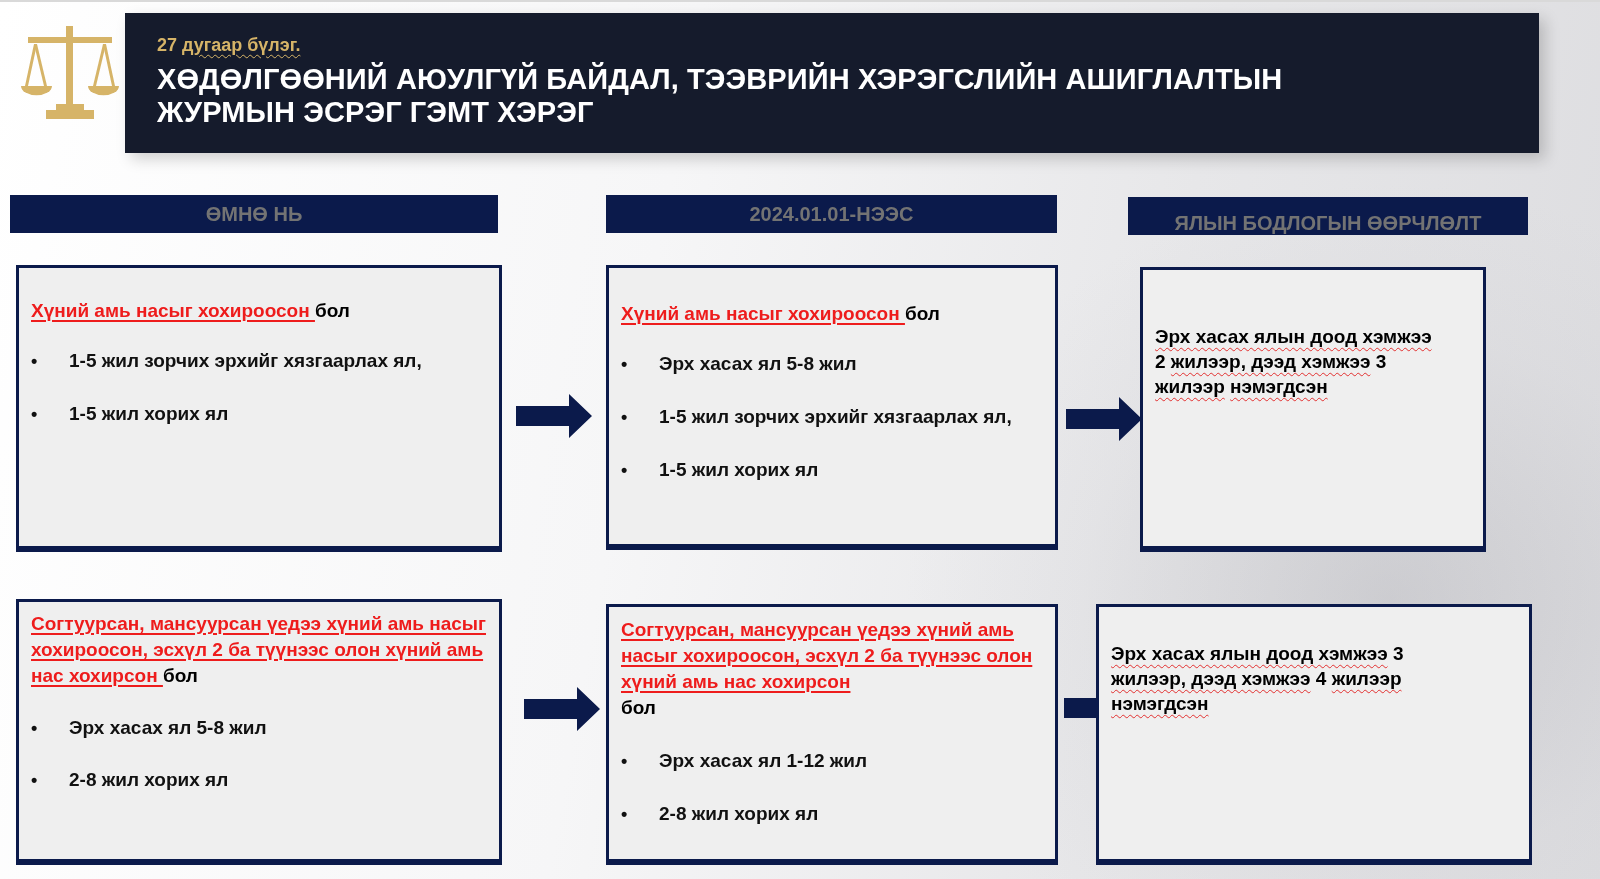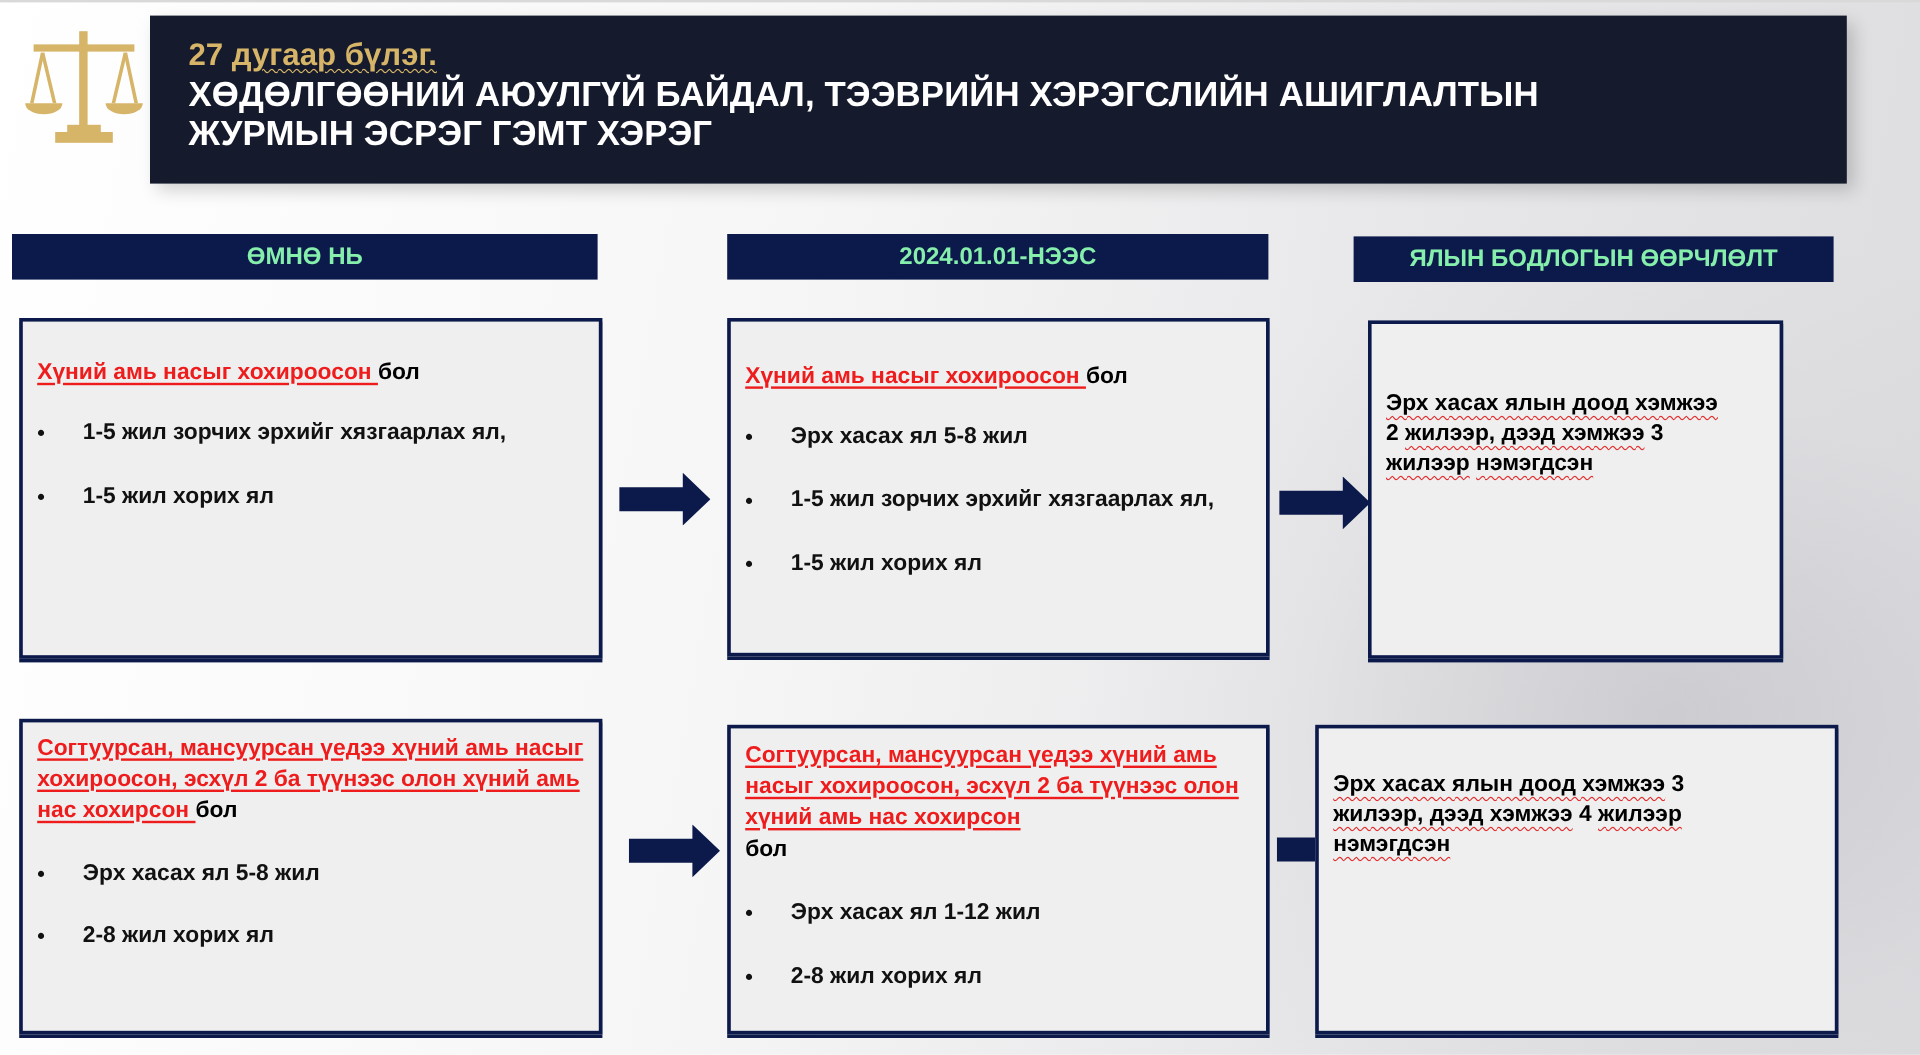--- a/index.html
+++ b/index.html
@@ -16,29 +16,29 @@
   }
   .topline { position: absolute; left: 0; top: 0; width: 1600px; height: 2px; background: #d9d9d9; }
   .logo { position: absolute; left: 20px; top: 24px; width: 100px; height: 100px; }
   .title-bar {
     position: absolute; left: 125px; top: 13px; width: 1414px; height: 140px;
     background: #151b2c;
     box-shadow: 6px 6px 14px rgba(0,0,0,0.18);
     padding: 18px 0 0 32px;
   }
   .chapter {
-    color: #d6b468; font-weight: bold; font-size: 26px; line-height: 28px;
+    color: #d6b468; font-weight: bold; font-size: 18px; line-height: 28px;
   }
   .chapter .u { text-decoration: underline wavy #d6b468; text-decoration-thickness: 1px; text-underline-offset: 3px; }
   .main-title {
     color: #ffffff; font-weight: bold; font-size: 29px; line-height: 33px; margin-top: 4px;
     letter-spacing: 0.1px;
   }
   .col-head {
-    position: absolute; height: 38px; background: #0b1a4b; color: #86efac;
+    position: absolute; height: 38px; background: #0b1a4b; color: #737373;
     font-weight: bold; font-size: 20px; display: flex; align-items: center; justify-content: center;
   }
   .card {
     position: absolute; background: #efefef; border: 3px solid #0b1a4b;
     box-shadow: 0 3px 0 #0b1a4b;
   }
   .lead { font-weight: bold; font-size: 19px; line-height: 26px; color: #000; }
   .lead .red { color: #ee1c1c; text-decoration: underline; text-decoration-thickness: 2px; text-underline-offset: 3px; }
   ul.bul { list-style: none; }
   ul.bul li { position: relative; font-weight: bold; font-size: 19px; line-height: 26px; color: #111; padding-left: 38px; }
@@ -82,21 +82,21 @@
     <div>ЖУРМЫН ЭСРЭГ ГЭМТ ХЭРЭГ</div>
   </div>
 </div>
 
 <div class="col-head" style="left:10px; top:195px; width:488px;">
   <span>ӨМНӨ НЬ</span>
 </div>
 <div class="col-head" style="left:606px; top:195px; width:451px;">
   <span>2024.01.01-НЭЭС</span>
 </div>
-<div class="col-head" style="left:1128px; top:197px; width:400px;">
+<div class="col-head" style="left:1128px; top:197px; width:400px;align-items:flex-end;">
   <span>ЯЛЫН БОДЛОГЫН ӨӨРЧЛӨЛТ</span>
 </div>
 
 <div class="card" style="left:16px; top:265px; width:486px; height:284px; padding:30px 0 0 12px;">
   <div class="lead">
     <span class="red">Хүний амь насыг хохироосон </span><span>бол</span>
   </div>
   <ul class="bul" style="margin-top:24px;">
     <li style="margin-bottom:27px;">1-5 жил зорчих эрхийг хязгаарлах ял,</li>
     <li>1-5 жил хорих ял</li>

